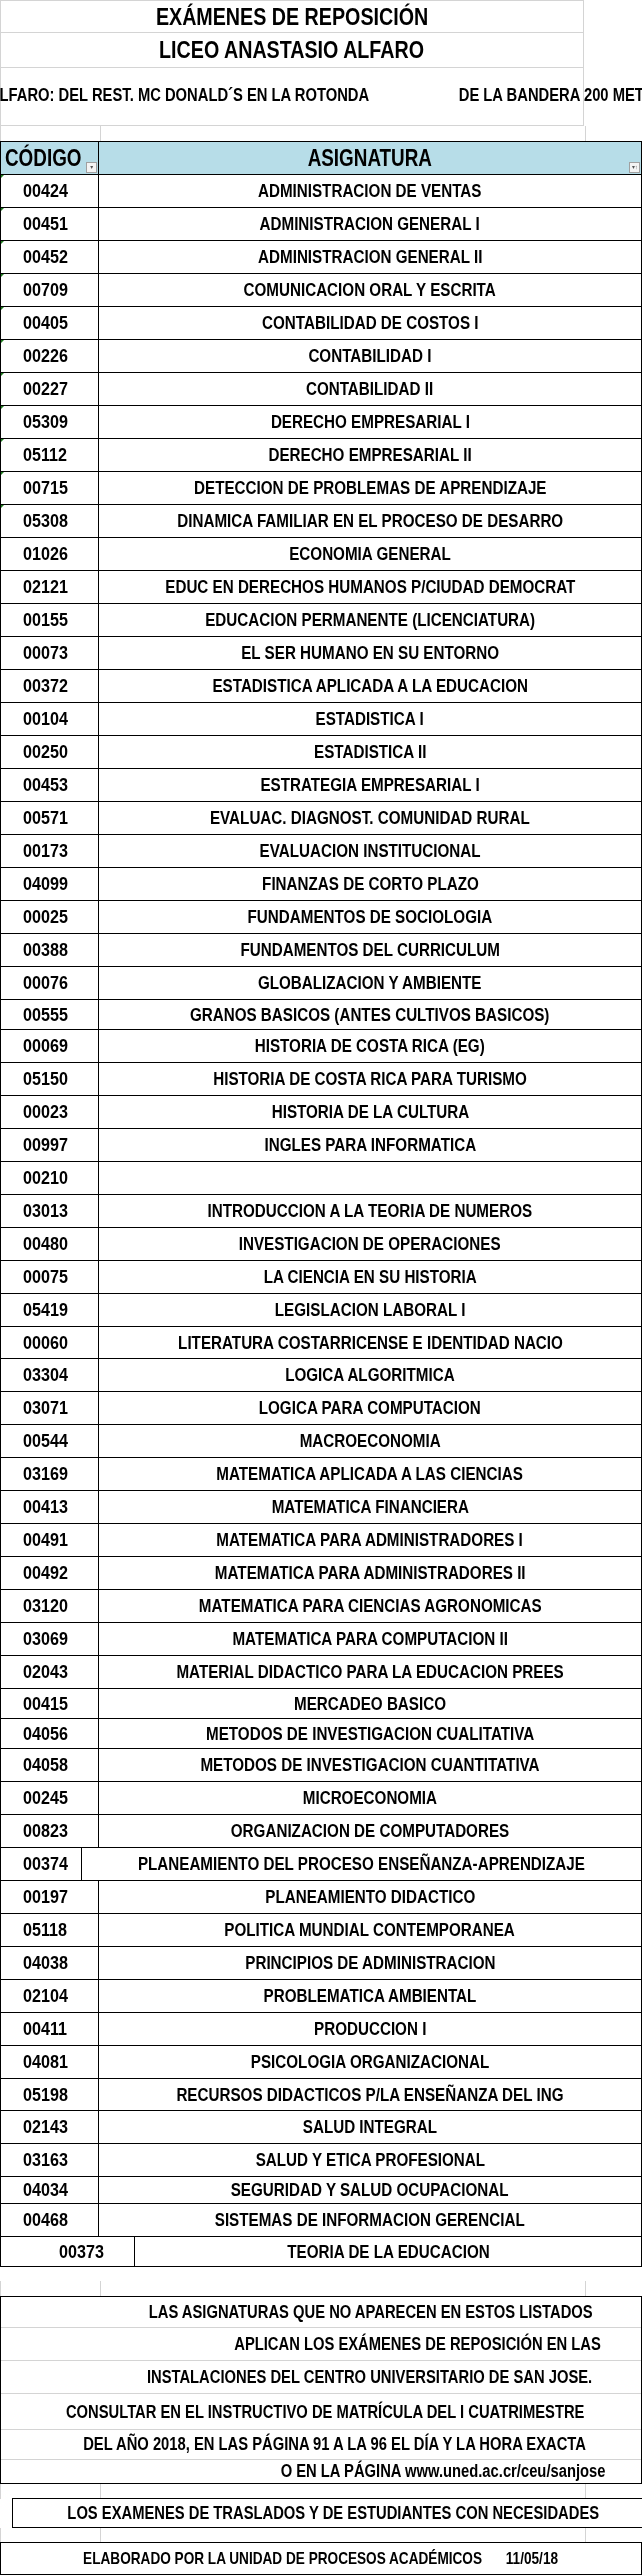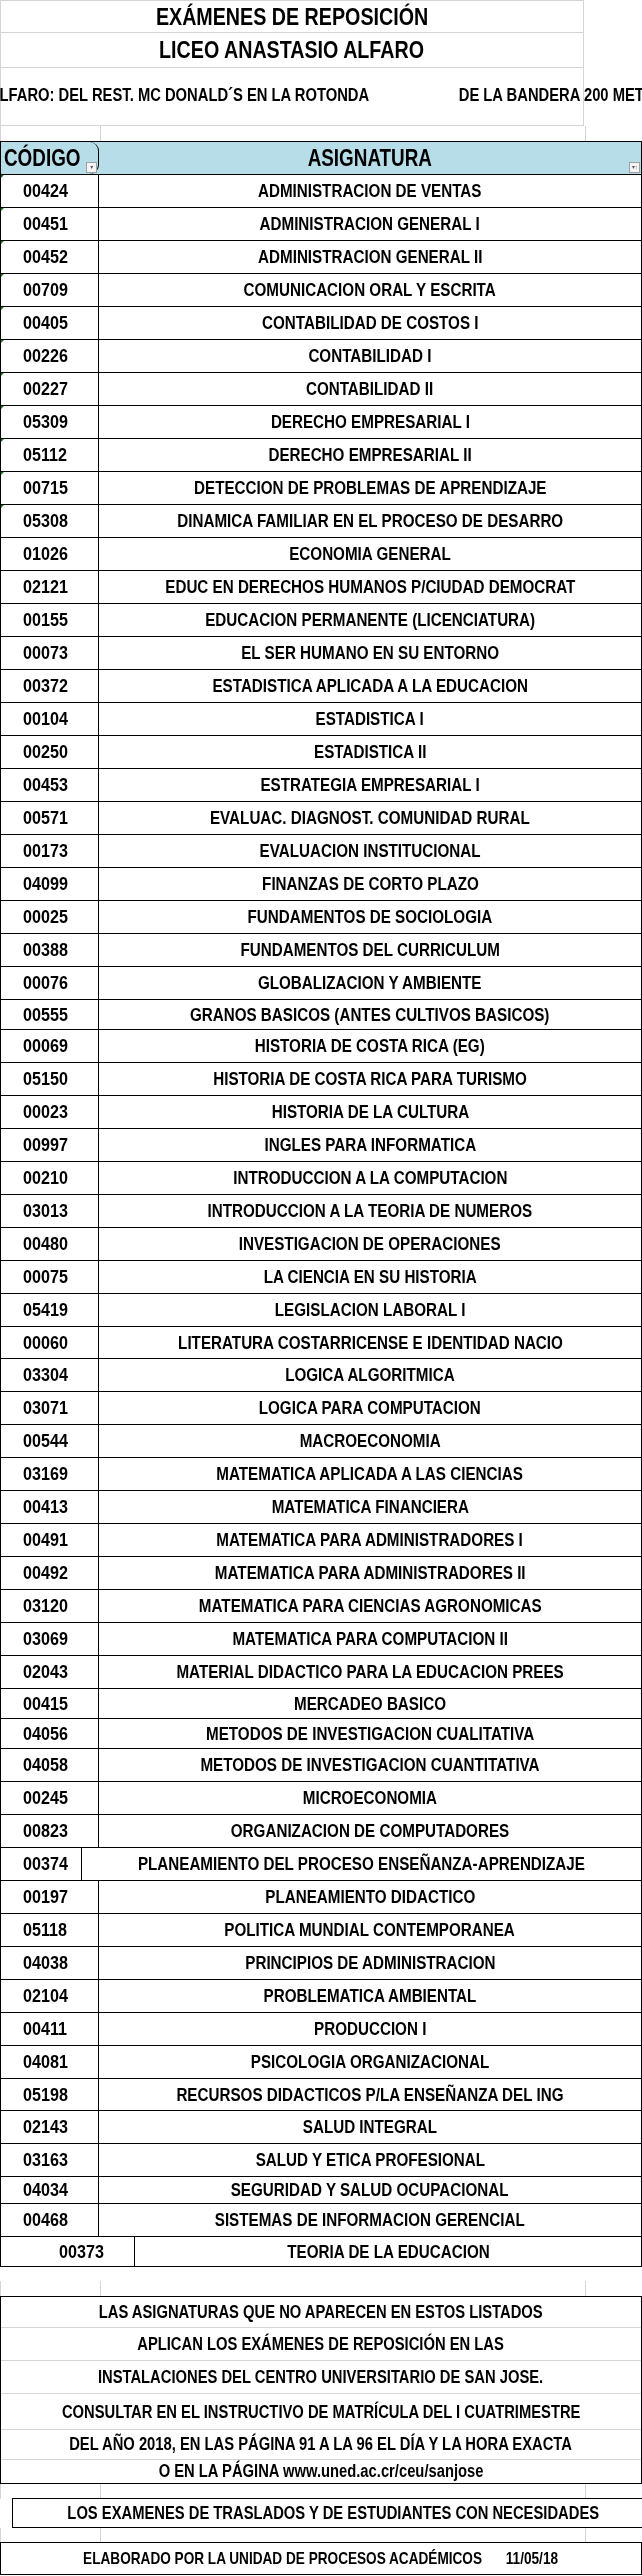--- a/index.html
+++ b/index.html
@@ -15,40 +15,40 @@
   .t1 { top: 0; height: 33px; font-size: 24px; border-top: 0.7px solid #d4d4d4; }
   .t2 { top: 33px; height: 35px; font-size: 24px; }
   .t3 { top: 67px; height: 59px; font-size: 18px; flex-direction: row; line-height: 27.5px; }
   .blank-row { top: 126px; height: 14.5px; border-left: 0.7px solid #d4d4d4; border-right: 0.7px solid #d4d4d4; }
   .blank-row .split { position: absolute; left: 99px; top: 0; bottom: 0; border-left: 0.7px solid #d4d4d4; }
 
   
   .table { position: absolute; left: 0; top: 141px; width: 642px; border: 1.4px solid #000; border-left: 0.7px solid #000; box-sizing: border-box; }
   .thead { display: flex; height: 32px; background: #b7dde8; border-bottom: 1.4px solid #000; }
   .th { position: relative; display: flex; align-items: center; justify-content: center; font-weight: bold; font-size: 23px; box-sizing: border-box; }
-  .th-code { width: 98px; border-right: 0.7px solid #000; justify-content: center; padding-left: 2.9px; border-radius: 9px; }
+  .th-code { width: 98px; border-right: 0.7px solid #000; justify-content: flex-end; padding-left: 2.9px; }
   .th-subj { flex: 1; }
   .filter-btn { position: absolute; right: 0.7px; bottom: 1.4px; width: 11px; height: 11px; background: #f4f4f4;
                 border: 0.7px solid #a0a0a0; box-sizing: border-box; font-size: 5.8px; line-height: 9.4px; text-align: center; color: #555; font-weight: normal; }
   .tr { display: flex; height: 33px; border-bottom: 0.7px solid #000; box-sizing: border-box; position: relative; }
   .tr:last-child { border-bottom: none; }
   .tr.h42 { height: 30px; } .tr.h41 { height: 30px; } .tr.h37 { height: 27px; } .tr.h40 { height: 29px; margin-left: 36px; }
   .tr.h44 { height: 32px; }
   .td { display: flex; align-items: center; justify-content: center; font-weight: bold; font-size: 19px; box-sizing: border-box; white-space: nowrap; }
   .td-code { width: 98px; border-right: 0.7px solid #000; justify-content: flex-start; padding-left: 22px; }
   .td-subj { flex: 1; }
   .td-subj .cond { transform: scaleX(0.8); }
   .td-code .cond { transform: scaleX(0.85); transform-origin: left center; }
   .flag { position: absolute; left: 0; top: 0; width: 0; height: 0; border-top: 3.6px solid #1e7b1e; border-right: 3.6px solid transparent; }
 
   
   .blank2 { top: 2281px; height: 14.5px; border-left: 0.7px solid #d4d4d4; border-right: 0.7px solid #d4d4d4; }
   .blank2 .split { position: absolute; left: 99px; top: 0; bottom: 0; border-left: 0.7px solid #d4d4d4; }
   .note-box { position: absolute; left: 0; top: 2296px; width: 642px; height: 188px; border: 1.4px solid #000; border-left: 0.7px solid #000; box-sizing: border-box; }
-  .note-line { position: absolute; left: 0; width: 100%; display: flex; align-items: center; justify-content: center;
+  .note-line { position: absolute; left: 0; width: 100%; display: flex; align-items: center; justify-content: flex-end;
                font-weight: bold; font-size: 18px; border-bottom: 0.7px solid #d4d4d4; box-sizing: border-box; white-space: nowrap; }
   .note-line:last-child { border-bottom: none; }
   .blank3 { top: 2484px; height: 14.5px; border-left: 0.7px solid #d4d4d4; border-right: 0.7px solid #d4d4d4; }
   .blank3 .split { position: absolute; left: 99px; top: 0; bottom: 0; border-left: 0.7px solid #d4d4d4; }
   .box2 { position: absolute; left: 12px; top: 2498px; width: 642px; height: 30px; border: 1.4px solid #000; border-left: 0.7px solid #000; box-sizing: border-box; }
   .blank4 { top: 2528px; height: 14.5px; border-left: 0.7px solid #d4d4d4; border-right: 0.7px solid #d4d4d4; }
   .blank4 .split { position: absolute; left: 99px; top: 0; bottom: 0; border-left: 0.7px solid #d4d4d4; }
   .box3 { position: absolute; left: 0; top: 2542px; width: 642px; height: 33px; border: 1.4px solid #000; border-left: 0.7px solid #000; box-sizing: border-box; }
   .box-text { width: 100%; height: 100%; display: flex; align-items: center; justify-content: center; font-weight: bold; font-size: 18px; white-space: nowrap; }
   .box3 .box-text { font-size: 16.6px; }
@@ -333,23 +333,20 @@
             <span class="cond">00997</span>
           </div>
           <div class="td td-subj">
             <span class="cond">INGLES PARA INFORMATICA</span>
           </div>
         </div>
         <div class="tr">
           <div class="td td-code">
             <span class="cond">00210</span>
           </div>
-          <div class="td td-subj">
-            <span class="cond">INTRODUCCION A LA COMPUTACION</span>
-          </div>
         </div>
         <div class="tr">
           <div class="td td-code">
             <span class="cond">03013</span>
           </div>
           <div class="td td-subj">
             <span class="cond">INTRODUCCION A LA TEORIA DE NUMEROS</span>
           </div>
         </div>
         <div class="tr">

